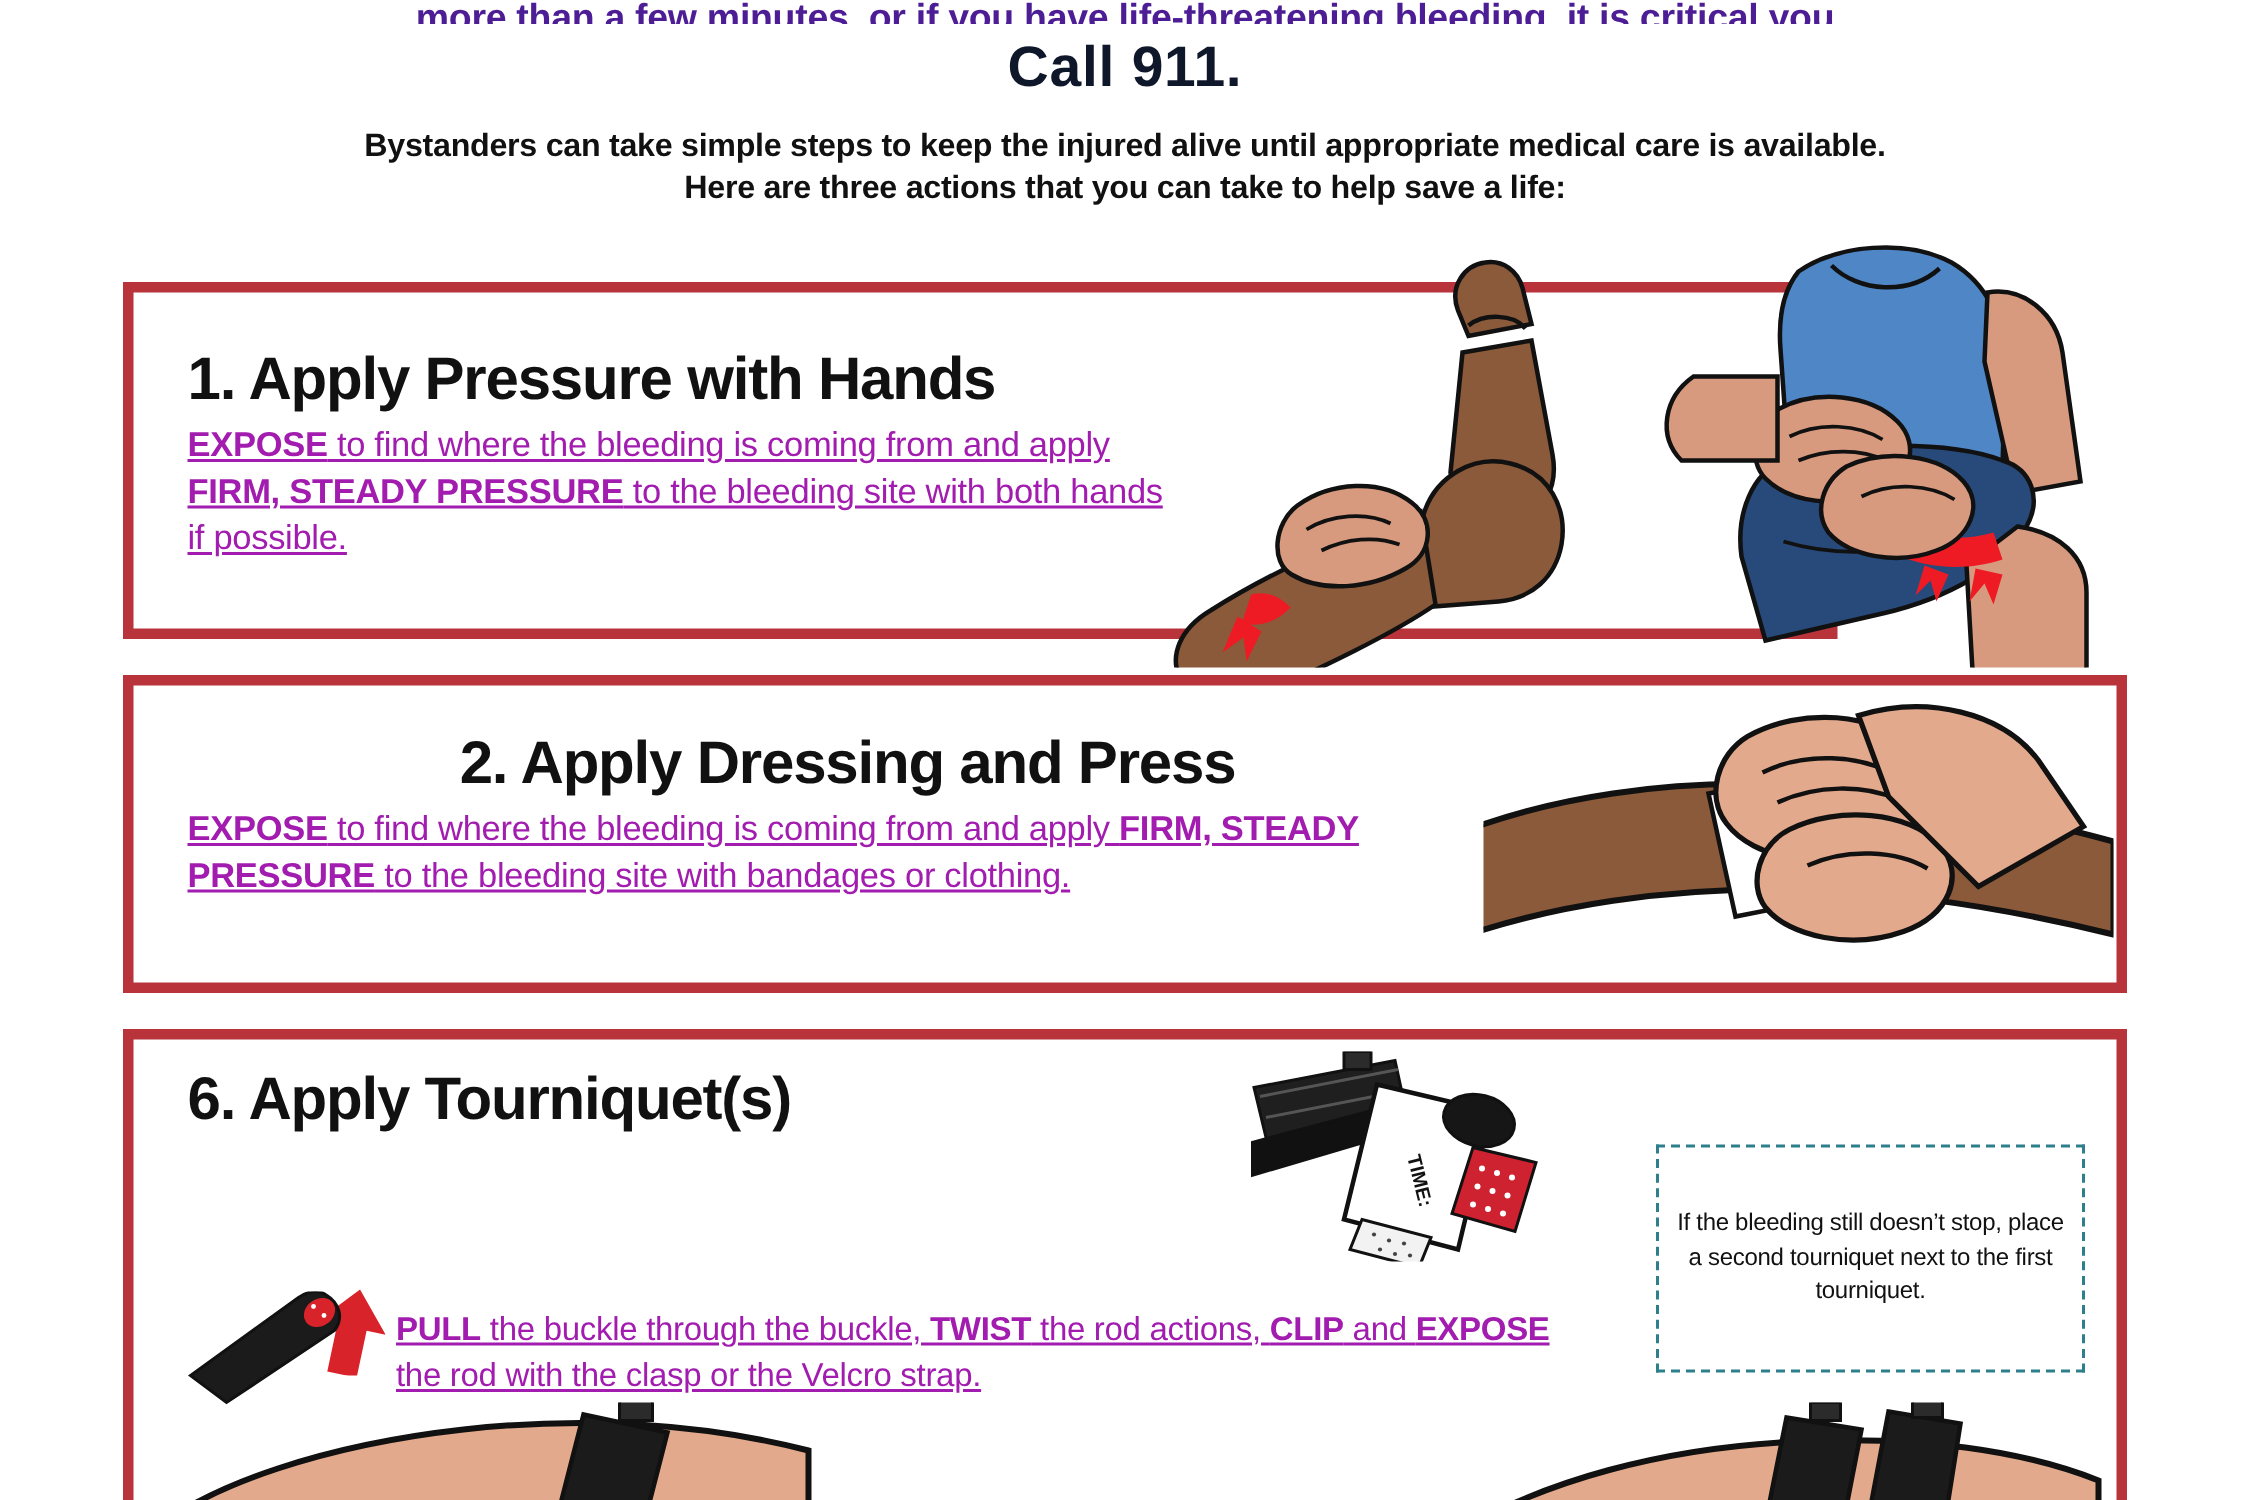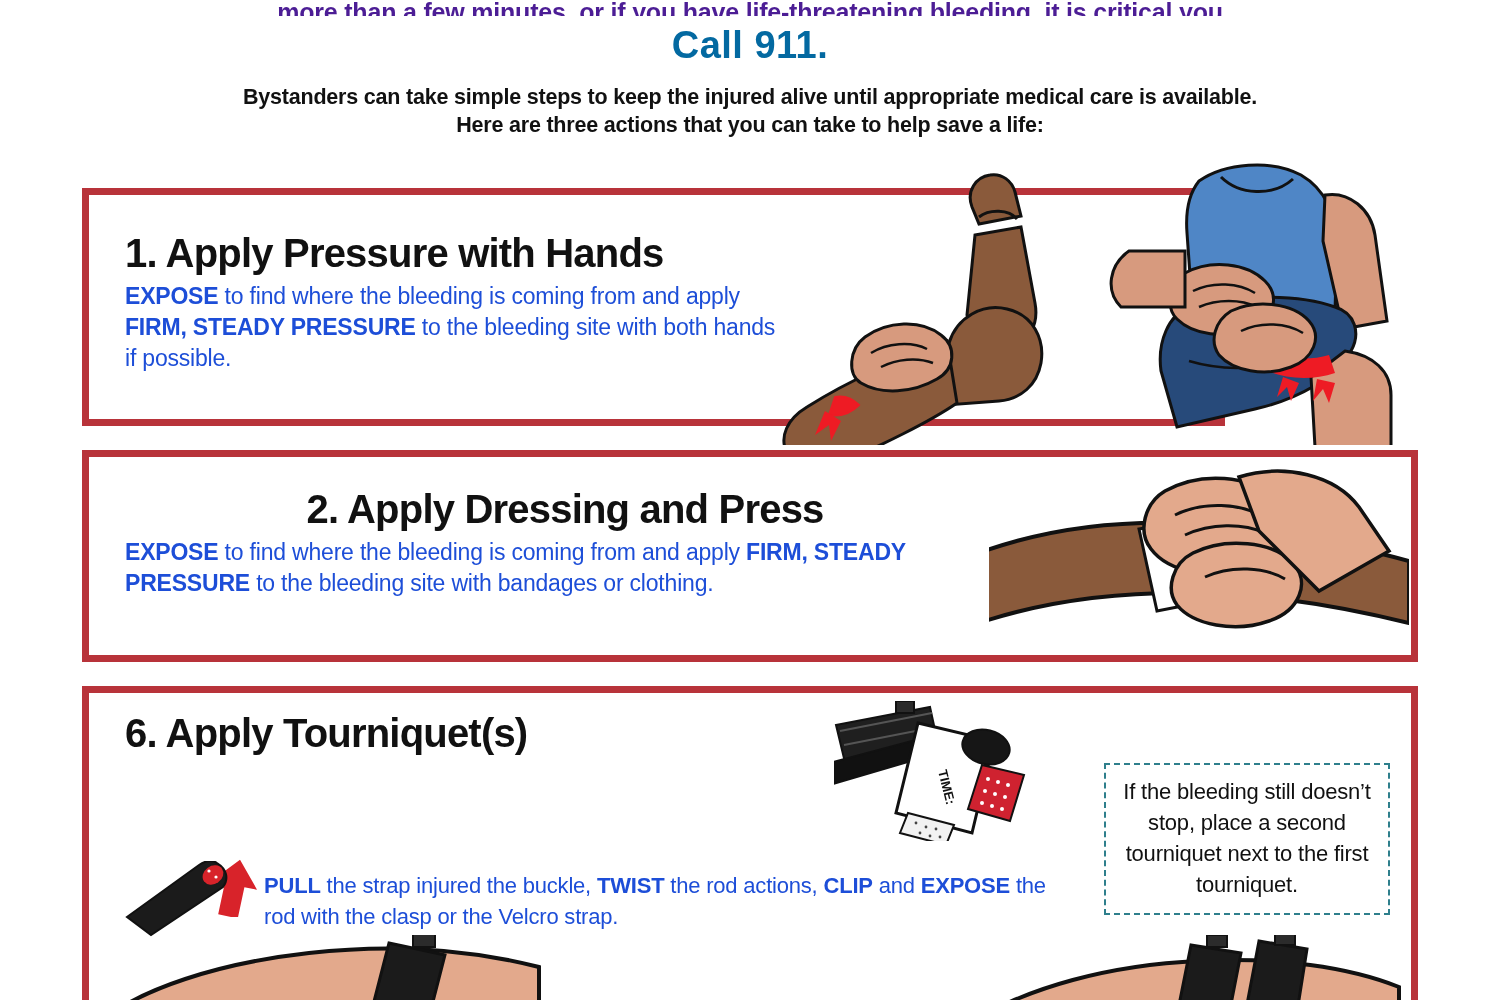--- a/index.html
+++ b/index.html
@@ -28,21 +28,21 @@
     color: #4c1d95;
     line-height: 1.0;
     height: 16px;
     overflow: hidden;
     letter-spacing: -0.2px;
   }
   .call911 {
     text-align: center;
     font-weight: bold;
     font-size: 38px;
-    color: #0369a1;
+    color: #0f172a;
     margin-top: 8px;
     letter-spacing: 0.5px;
   }
   .header-sub {
     text-align: center;
     font-weight: bold;
     font-size: 21.5px;
     color: #111;
     margin-top: 16px;
     line-height: 1.32;
@@ -63,22 +63,23 @@
   .step-title {
     font-weight: bold;
     font-size: 40px;
     letter-spacing: -0.8px;
     color: #111;
     line-height: 1.0;
   }
   .step-body {
     font-size: 23px;
     line-height: 1.35;
-    color: #1d4ed8;
-    letter-spacing: -0.2px;
+    color: #a21caf;
+    letter-spacing: -0.2px;
+    text-decoration: underline;
   }
   .step-body b { font-weight: bold; }
 
   #step1 .text-col { position: absolute; left: 36px; top: 38px; width: 660px; }
   #step1 .step-title { margin-bottom: 8px; }
 
   #step2 .text-col { position: absolute; left: 36px; top: 32px; width: 880px; }
   #step2 .step-title { margin-bottom: 8px; text-align: center; }
 
   #step3 .text-col { position: absolute; left: 36px; top: 20px; width: 720px; }
@@ -103,21 +104,21 @@
     height: 152px;
     border: 2px dashed #2e7f8c;
     box-sizing: border-box;
     display: flex;
     align-items: center;
     justify-content: center;
     text-align: center;
     padding: 6px 10px;
   }
   .note-box span {
-    font-size: 22px;
+    font-size: 16px;
     line-height: 1.4;
     color: #111;
     letter-spacing: -0.2px;
   }
 
   
   .art { position: absolute; }
 
   
   #art1 { left: 680px; top: -40px; width: 650px; height: 290px; }
@@ -230,21 +231,21 @@
 
     <path d="M250 20 c46 -14 96 -2 120 30 l30 44 l-70 40 l-60 -60 z" fill="#e3a98c" stroke="#111" stroke-width="3.5"></path>
   </svg>
 </div>
 
 <div class="step-box" id="step3">
   <div class="text-col">
     <div class="step-title">6. Apply Tourniquet(s)</div>
   </div>
 
-  <div class="step-body pull-text"><b>PULL</b><span> the strap injured the buckle, </span><b>TWIST</b><span> the rod actions, </span><b>CLIP</b><span> and </span><b>EXPOSE</b><span> the rod with the clasp or the Velcro strap.</span></div>
+  <div class="step-body pull-text"><b>PULL</b><span> the buckle through the buckle, </span><b>TWIST</b><span> the rod actions, </span><b>CLIP</b><span> and </span><b>EXPOSE</b><span> the rod with the clasp or the Velcro strap.</span></div>
 
   <svg class="red-arrow" viewBox="0 0 46 58">
     <path d="M23 0 L46 26 L33 26 L33 58 L13 58 L13 26 L0 26 Z" fill="#d8232a" transform="rotate(12 23 29)"></path>
   </svg>
 
   <svg class="rod-black" viewBox="0 0 110 76">
     <path d="M92 2 c10 6 12 16 6 24 L26 74 L2 56 L74 4 c6 -4 12 -6 18 -2 z" fill="#1b1b1b" stroke="#111" stroke-width="2"></path>
     <ellipse cx="88" cy="14" rx="11" ry="9" fill="#d8232a" transform="rotate(-35 88 14)"></ellipse>
     <circle cx="84" cy="10" r="1.6" fill="#fff"></circle>
     <circle cx="91" cy="16" r="1.6" fill="#fff"></circle>

